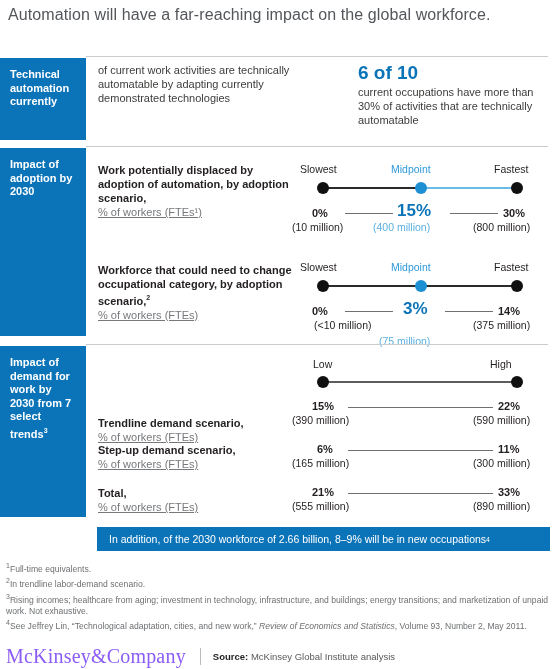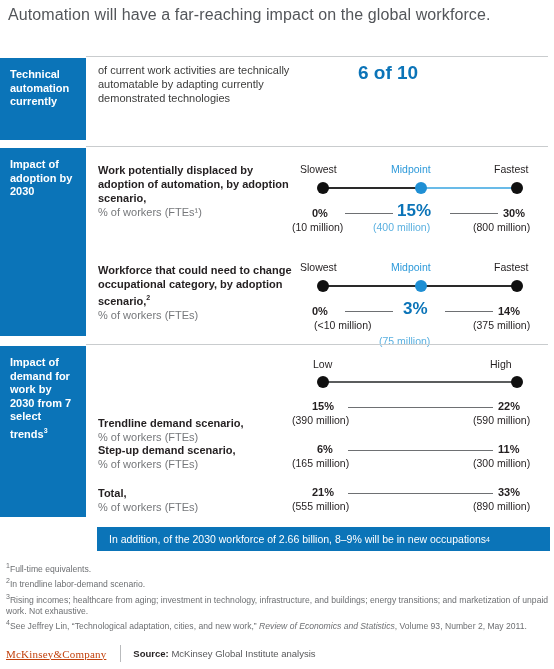--- a/index.html
+++ b/index.html
@@ -30,21 +30,21 @@
   }
   .sidebar sup{font-size:7px;vertical-align:super;font-weight:bold;}
 
   
   .s1-col{position:absolute;}
   .bignum{font-size:19px;font-weight:bold;color:#0b74b8;line-height:22px;}
   .s1-body{font-size:11px;line-height:14px;color:#3c3c3b;margin-top:1px;}
 
   
   .rowlabel{position:absolute;font-size:11px;font-weight:bold;line-height:14px;color:#231f20;}
-  .rowlabel .sub{font-weight:normal;color:#76787b;}
+  .rowlabel .sub{font-weight:normal;color:#76787b;text-decoration:underline;}
   .rowlabel sup{font-size:7px;vertical-align:super;}
 
   
   .slider{position:absolute;}
   .tick-label{position:absolute;font-size:10.5px;color:#231f20;white-space:nowrap;}
   .tick-label.mid{color:#2e9ada;}
   .track{position:absolute;height:2px;}
   .track.dark{background:#2a2a2a;}
   .track.blue{background:#69bbe8;}
   .track.grayblue{background:#5b5d5e;}
@@ -68,21 +68,21 @@
 
   
   .footnotes{position:absolute;left:6px;top:560px;width:545px;
     font-size:8.6px;line-height:11.4px;color:#6d6f72;}
   .footnotes div{margin:0;}
   .footnotes sup{font-size:7px;vertical-align:super;}
   .footnotes i{font-style:italic;}
 
   
   .footer{position:absolute;left:6px;top:645px;width:545px;display:flex;align-items:center;}
-  .mck{font-family:"Liberation Serif", serif;font-size:11px;color:#c2410c;letter-spacing:.2px;text-decoration:underline;}
+  .mck{font-family:"Liberation Serif", serif;font-size:20px;color:#8b5cf6;letter-spacing:.2px;}
   .divider{width:1px;height:17px;background:#b9bbbd;margin:0 12px 0 14px;}
   .src{font-size:9.5px;color:#58595b;}
   .src b{color:#231f20;}
 </style>
 </head>
 <body>
 
 <div class="page">
 
   <div class="headline">Automation will have a far-reaching impact on the global workforce.</div>
@@ -92,20 +92,21 @@
     <div class="sidebar" style="top:58px;height:82px;">
       <span>Technical automation currently</span>
     </div>
 
     <div class="s1-col" style="left:98px;top:62px;width:205px;">
       <div class="s1-body">of current work activities are technically automatable by adapting currently demonstrated technologies</div>
     </div>
 
     <div class="s1-col" style="left:358px;top:62px;width:192px;">
       <div class="bignum">6 of 10</div>
+      <div class="s1-body">current occupations have more than 30% of activities that are technically automatable</div>
     </div>
   </div>
 
   <div class="section">
     <div class="sec-rule" style="top:146px;width:462px;"></div>
     <div class="sidebar" style="top:148px;height:188px;">
       <span>Impact of adoption by 2030</span>
     </div>
 
     <div class="rowlabel" style="left:98px;top:163px;width:200px;">

